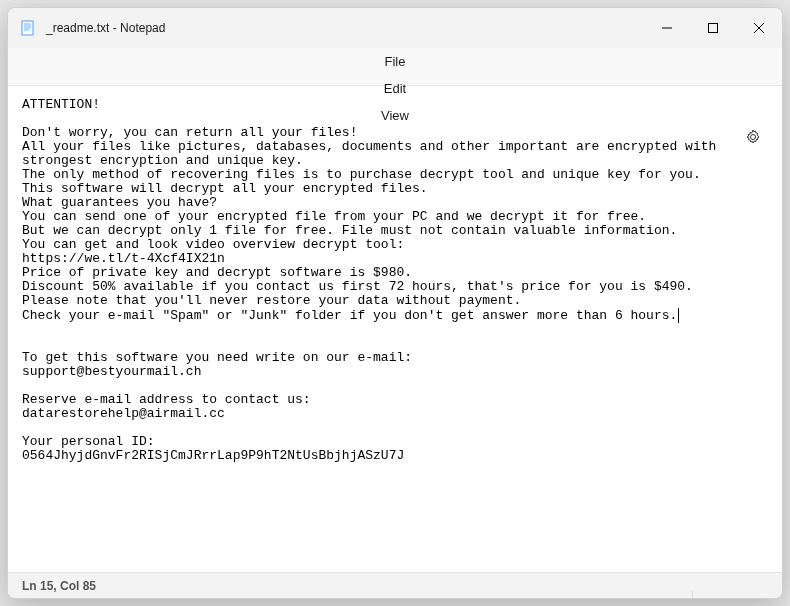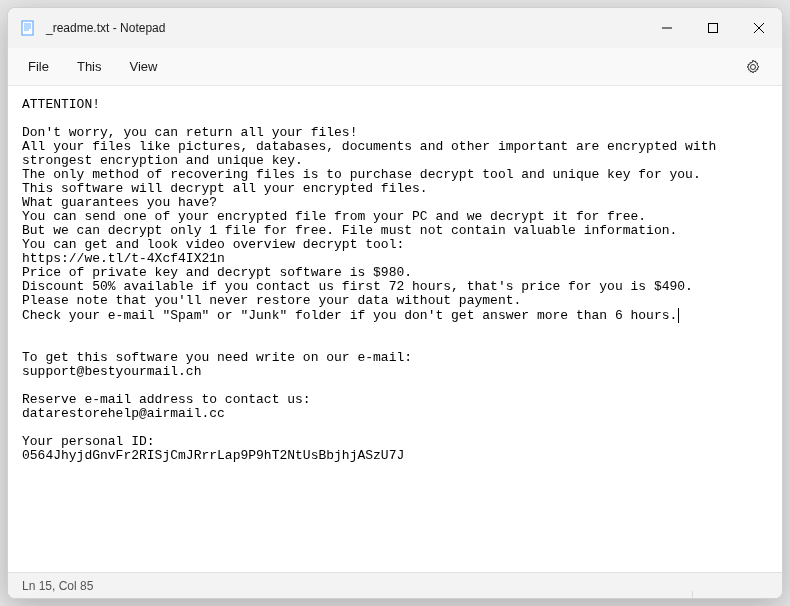--- a/index.html
+++ b/index.html
@@ -62,20 +62,21 @@
       justify-content: center;
       cursor: pointer;
     }
     .menubar {
       height: 38px;
       background: #f9f9f9;
       display: flex;
       align-items: center;
       padding: 0 6px;
       border-bottom: 1px solid #e8e8e8;
+      flex-direction: column;
     }
     .menu-item {
       padding: 6px 14px;
       font-size: 13px;
       color: #1a1a1a;
       cursor: pointer;
       border-radius: 4px;
     }
     .settings-btn {
       margin-left: auto;
@@ -100,20 +101,21 @@
       position: relative;
     }
     .statusbar {
       height: 26px;
       background: #f3f3f3;
       display: flex;
       align-items: center;
       font-size: 12px;
       color: #555;
       border-top: 1px solid #e0e0e0;
+      font-weight: bold;
     }
     .status-cell {
       padding: 0 14px;
       border-left: 1px solid #dcdcdc;
       height: 100%;
       display: flex;
       align-items: center;
     }
     .status-cell:first-child {
       border-left: none;
@@ -163,21 +165,21 @@
         <svg width="10" height="10" viewBox="0 0 10 10">
             <line x1="0" y1="0" x2="10" y2="10" stroke="#000" stroke-width="1"></line>
             <line x1="10" y1="0" x2="0" y2="10" stroke="#000" stroke-width="1"></line>
           </svg>
       </div>
     </div>
   </div>
 
   <div class="menubar">
     <div class="menu-item">File</div>
-    <div class="menu-item">This</div>
+    <div class="menu-item">Edit</div>
     <div class="menu-item">View</div>
     <div class="settings-btn">
       <svg width="16" height="16" viewBox="0 0 16 16">
         <path d="M8 10.5a2.5 2.5 0 100-5 2.5 2.5 0 000 5z" fill="none" stroke="#333" stroke-width="1"></path>
         <path d="M8 1l.8 1.6 1.7-.5.3 1.8 1.8.3-.5 1.7L14 8l-1.6.8.5 1.7-1.8.3-.3 1.8-1.7-.5L8 14l-.8-1.6-1.7.5-.3-1.8-1.8-.3.5-1.7L2 8l1.6-.8-.5-1.7 1.8-.3.3-1.8 1.7.5L8 1z" fill="none" stroke="#333" stroke-width="1"></path>
       </svg>
     </div>
   </div>
 
   <div class="content"><span>ATTENTION!</span>

